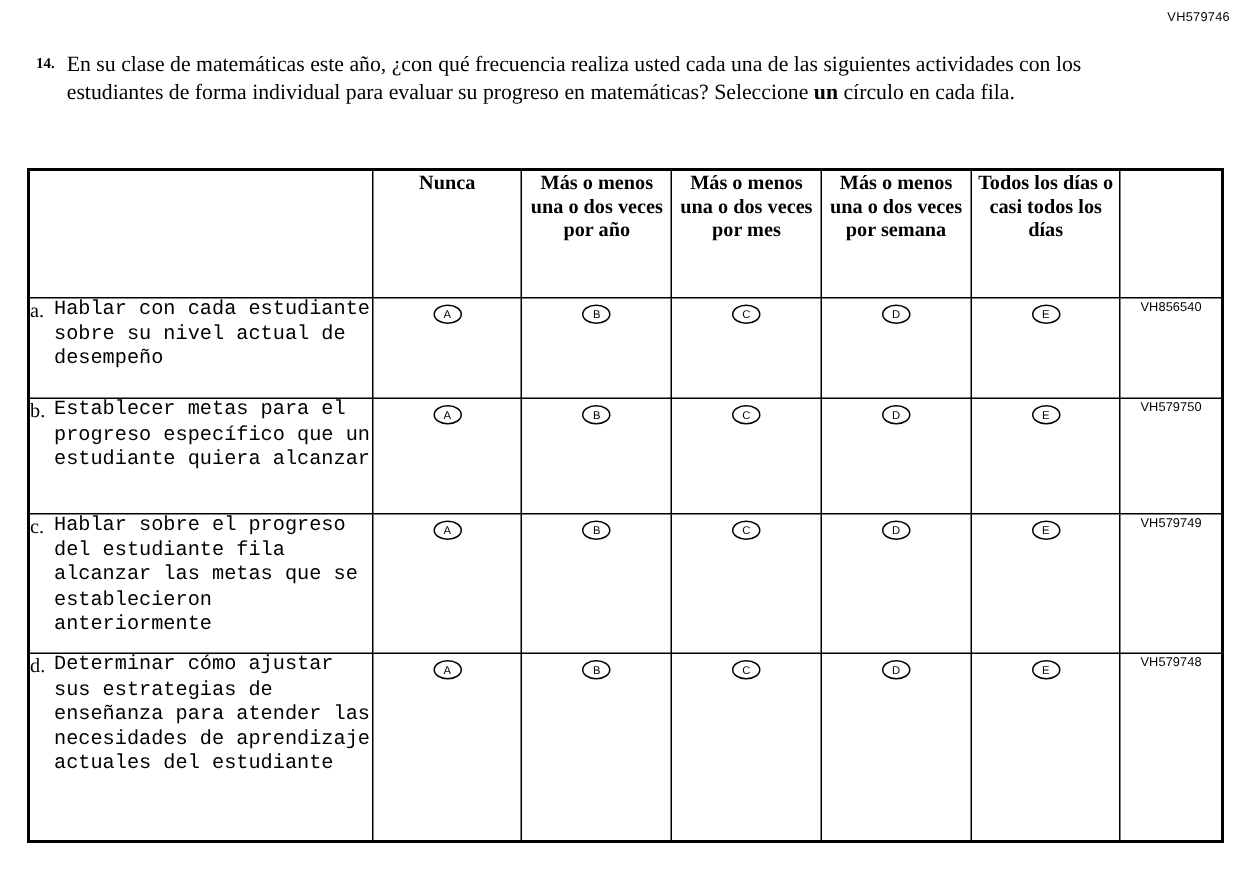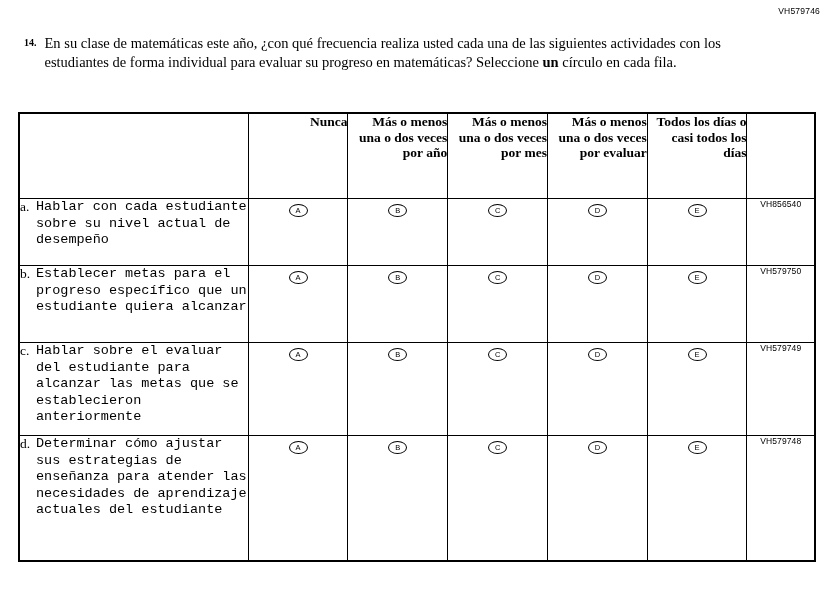--- a/index.html
+++ b/index.html
@@ -65,21 +65,21 @@
   }
   table.matrix.outer {
     border: 2px solid #000000;
   }
   .col-stem { width: 216px; }
   .col-opt  { width: 94px; }
   .col-id   { width: 64px; border-left: 1px solid #000 !important; margin-top: 20px; }
 
   thead th {
     height: 84px;
-    text-align: right;
+    text-align: center;
     vertical-align: middle;
     font-weight: bold;
     font-size: 13.5px;
     line-height: 15.5px;
     padding: 2px 4px;
   }
   thead th.stem-head {
     border-left: none;
   }
 
@@ -154,21 +154,21 @@
       <col class="col-opt">
       <col class="col-opt">
       <col class="col-id">
     </colgroup>
     <thead>
       <tr>
         <th class="stem-head"></th>
         <th>Nunca</th>
         <th>Más o menos una o dos veces por año</th>
         <th>Más o menos una o dos veces por mes</th>
-        <th>Más o menos una o dos veces por evaluar</th>
+        <th>Más o menos una o dos veces por semana</th>
         <th>Todos los días o casi todos los días</th>
         <th class="col-id"></th>
       </tr>
     </thead>
     <tbody>
 
       <tr class="row-a">
         <td class="stem-cell">
           <div class="stem-inner">
             <span class="stem-letter">a.</span>
@@ -195,21 +195,21 @@
         <td class="opt-cell"><span class="bubble">C</span></td>
         <td class="opt-cell"><span class="bubble">D</span></td>
         <td class="opt-cell"><span class="bubble">E</span></td>
         <td class="id-cell col-id">VH579750</td>
       </tr>
 
       <tr class="row-c">
         <td class="stem-cell">
           <div class="stem-inner">
             <span class="stem-letter">c.</span>
-            <span class="stem-label">Hablar sobre el evaluar del estudiante para alcanzar las metas que se establecieron anteriormente</span>
+            <span class="stem-label">Hablar sobre el progreso del estudiante fila alcanzar las metas que se establecieron anteriormente</span>
           </div>
         </td>
         <td class="opt-cell"><span class="bubble">A</span></td>
         <td class="opt-cell"><span class="bubble">B</span></td>
         <td class="opt-cell"><span class="bubble">C</span></td>
         <td class="opt-cell"><span class="bubble">D</span></td>
         <td class="opt-cell"><span class="bubble">E</span></td>
         <td class="id-cell col-id">VH579749</td>
       </tr>
 

